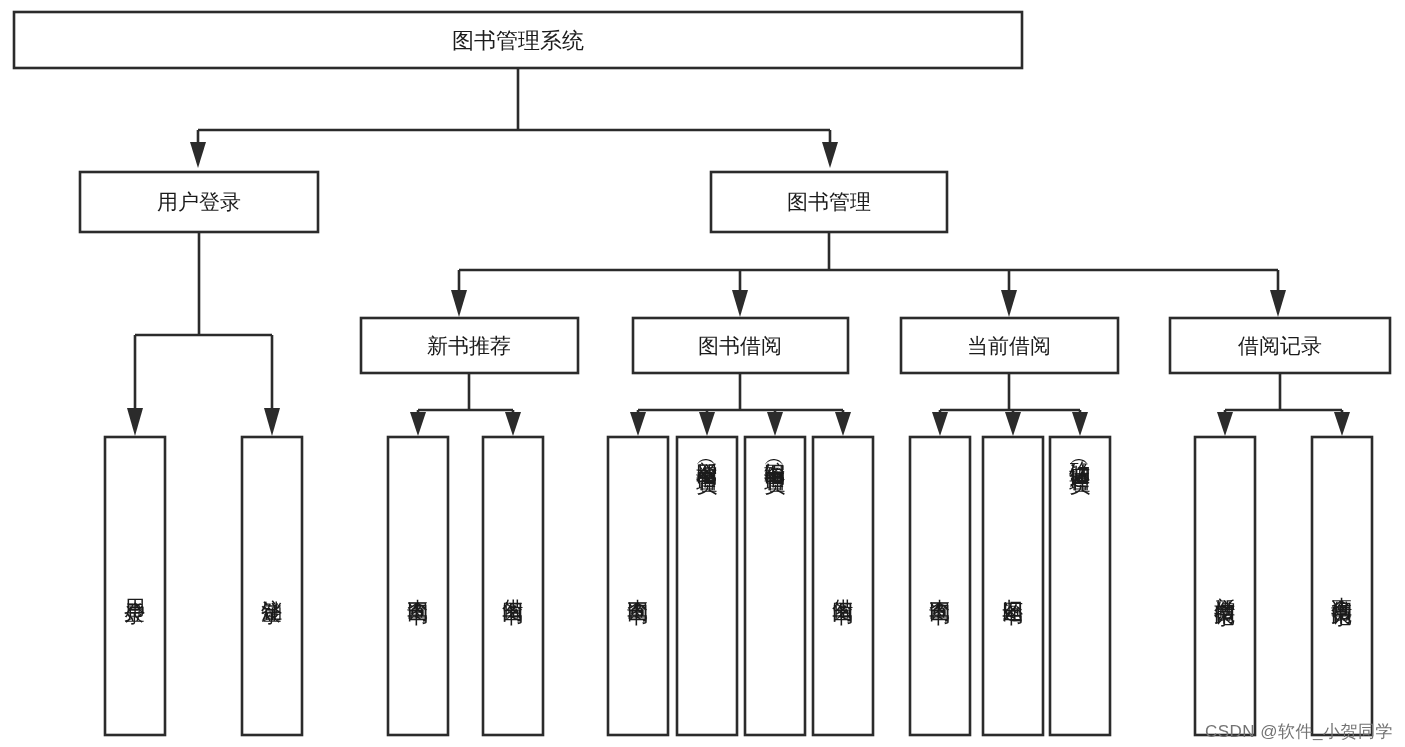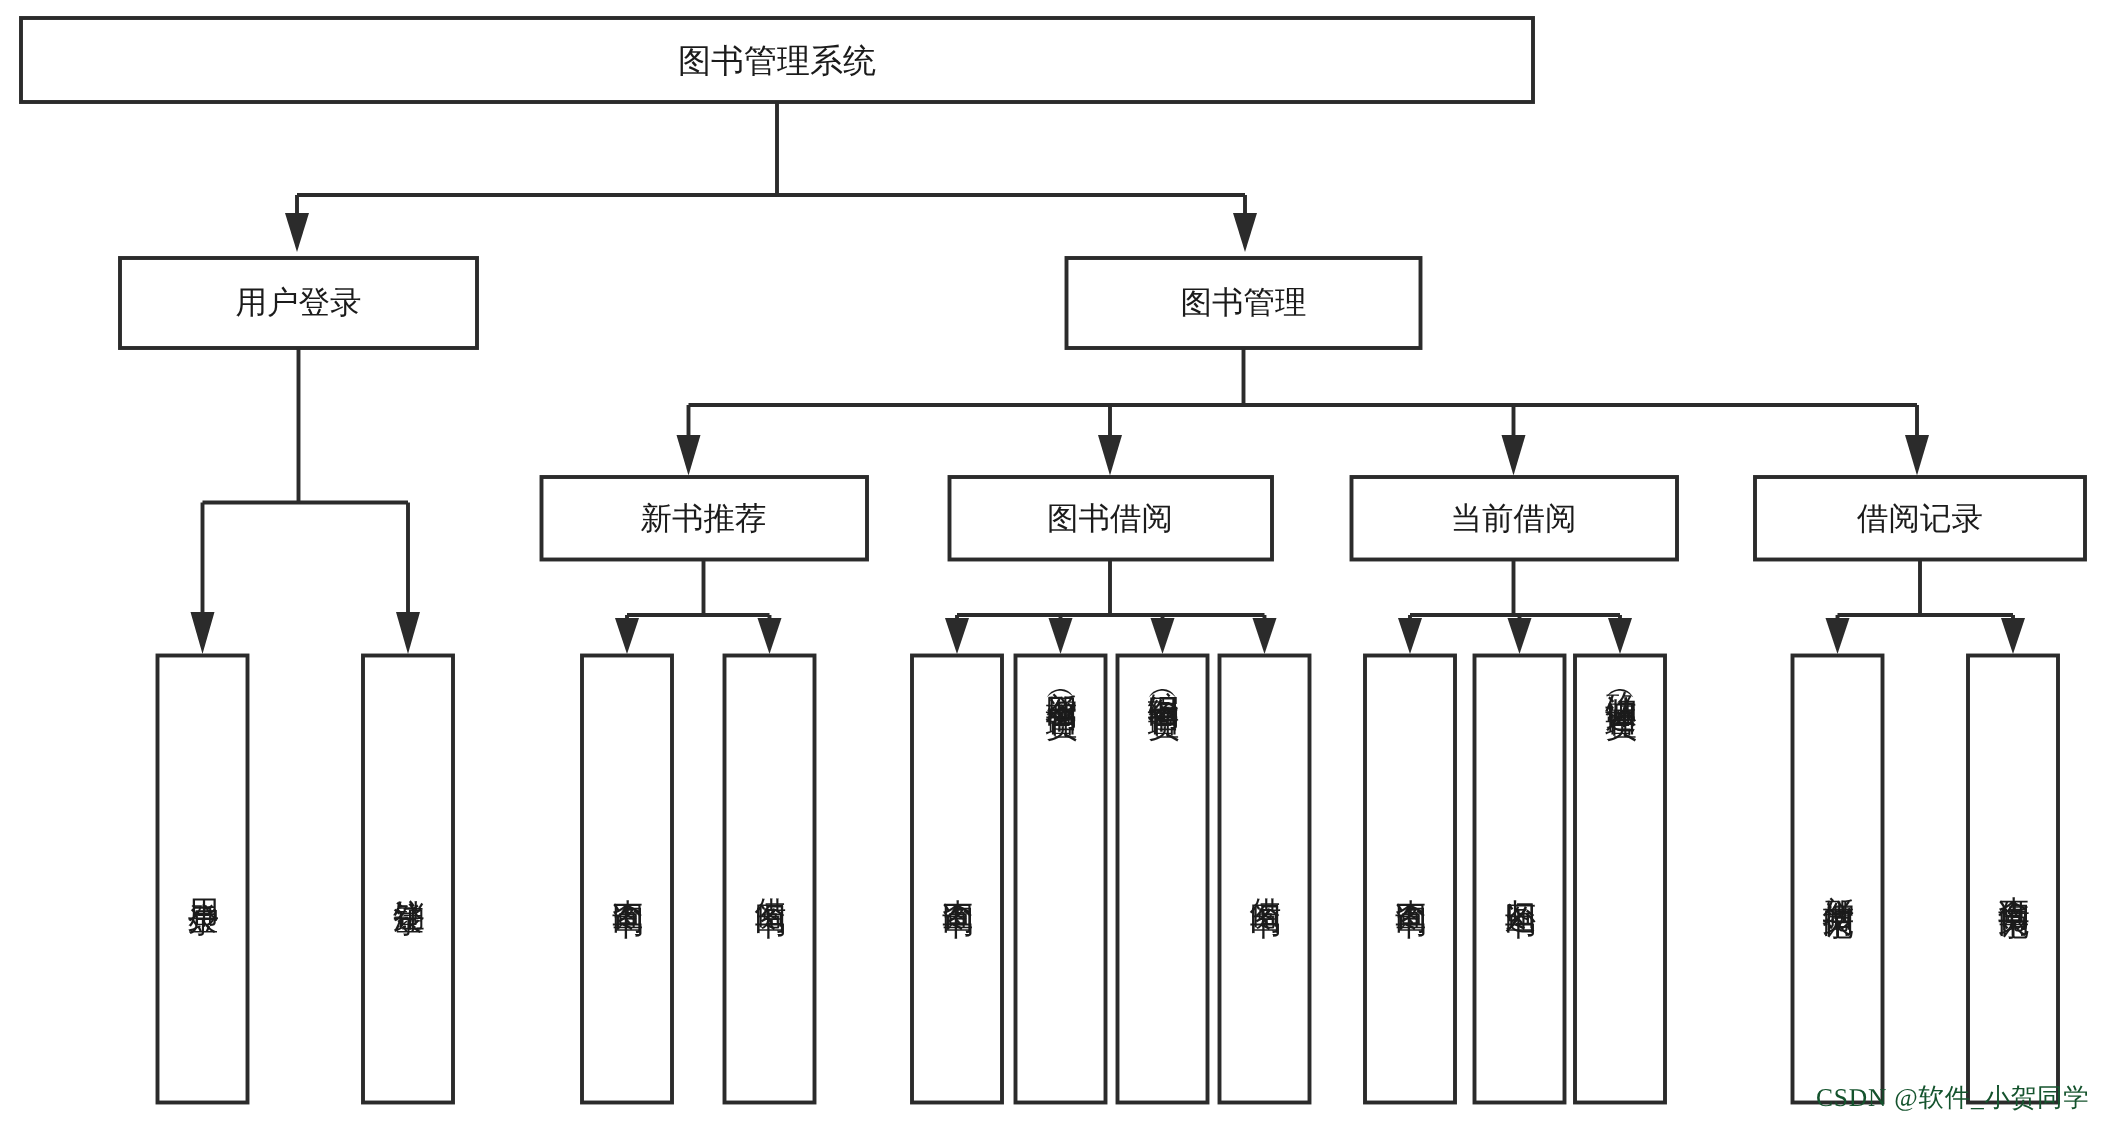--- a/index.html
+++ b/index.html
@@ -44,23 +44,23 @@
     text-anchor: middle;
     dominant-baseline: middle;
   }
   .node-label.root {
     font-size: 22px;
   }
   .watermark {
     position: absolute;
     right: 12px;
     bottom: 4px;
-    font-family: Liberation Serif, serif;
+    font-family: Liberation Sans, sans-serif;
     font-size: 17px;
-    color: #14532d;
+    color: #737373;
     white-space: nowrap;
     letter-spacing: 0.5px;
   }
   .vtext-wrap {
     position: absolute;
     display: flex;
     justify-content: center;
     pointer-events: none;
   }
   .vtext {

